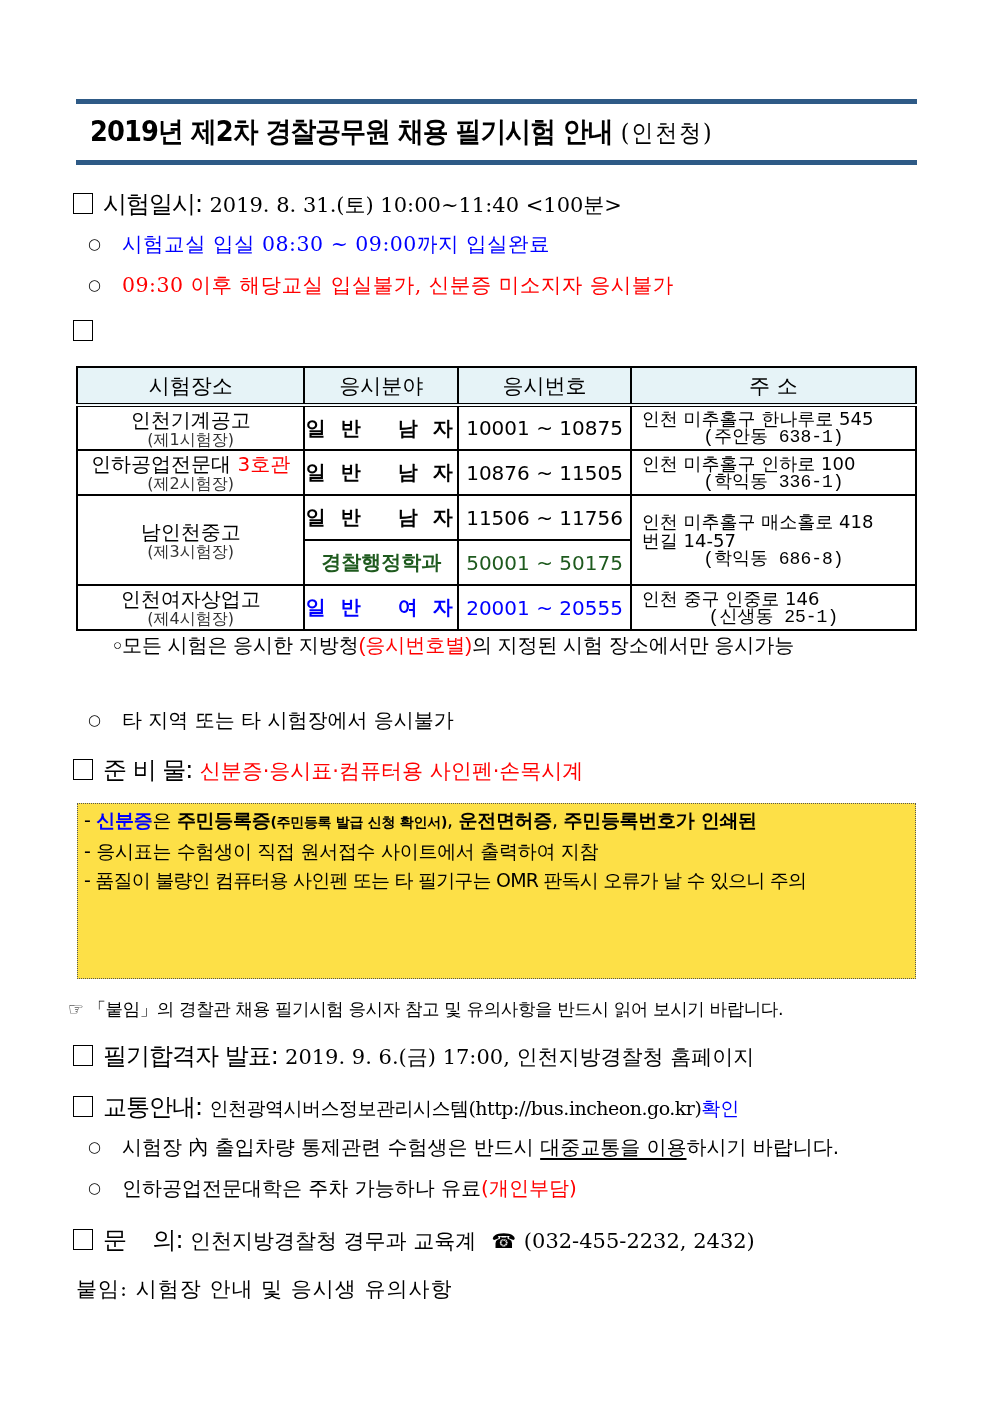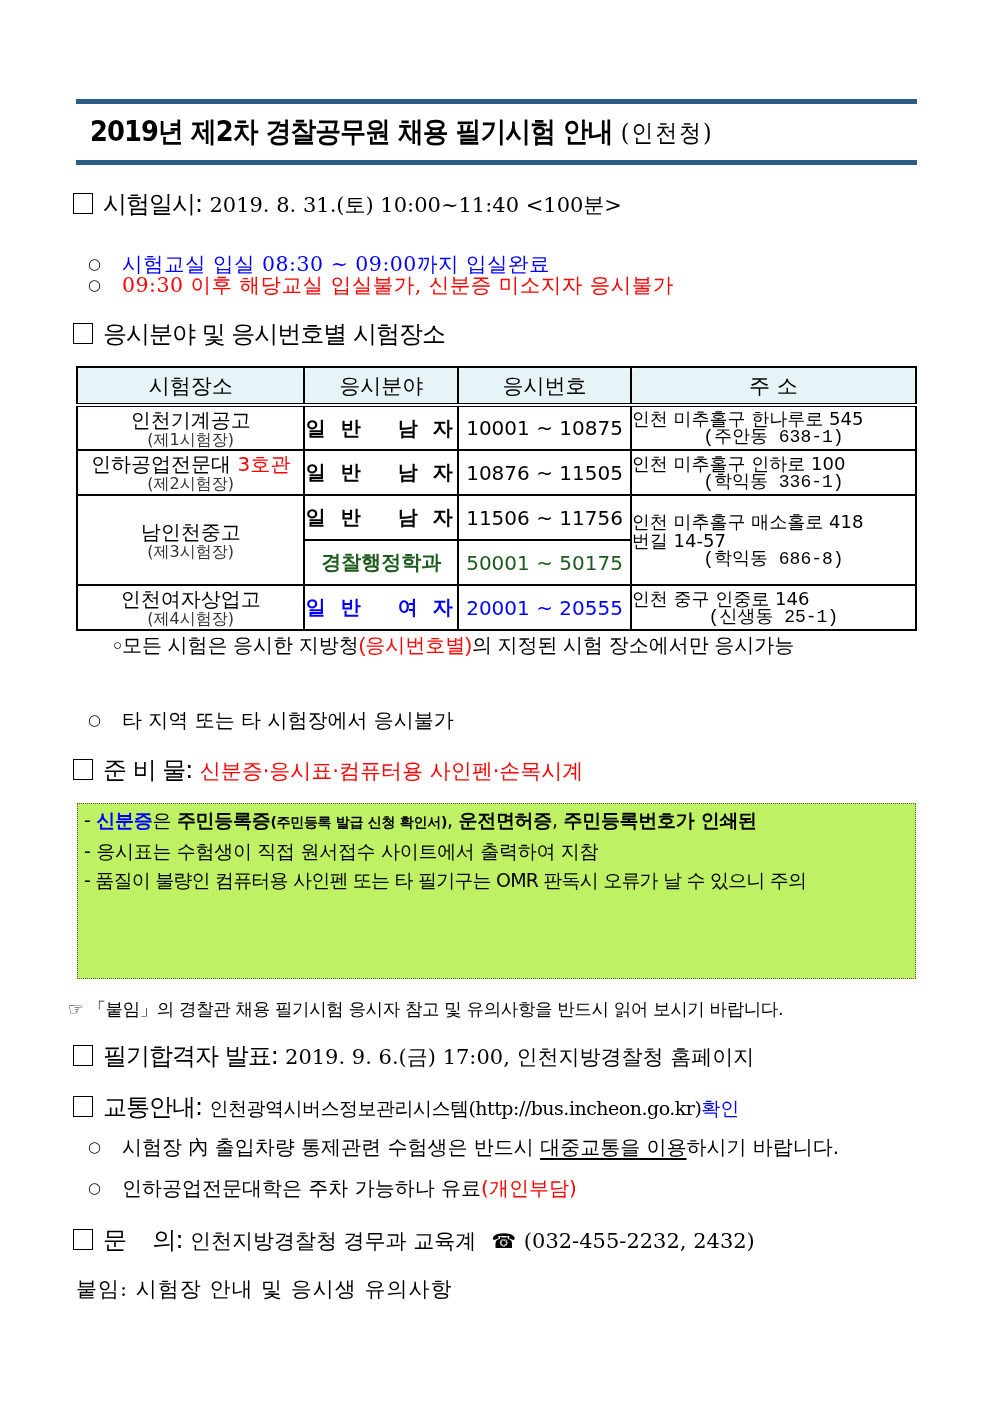--- a/index.html
+++ b/index.html
@@ -28,50 +28,49 @@
       left: 73px; font-size: 23px;
     }
     .box {
       display: inline-block; width: 18px; height: 19px; border: 1.5px solid #000;
       vertical-align: -2px; margin-right: 10px;
     }
     .sec-head { font-weight: normal; font-size: 24px; letter-spacing: -1px; }
     .sec-body { font-family: "DejaVu Serif", serif; font-size: 21px; }
     .bullet-line { left: 88px; font-family: "DejaVu Serif", serif; font-size: 20.5px; letter-spacing: 0.5px; }
     .bullet { display: inline-block; width: 34px; font-size: 15px; vertical-align: 2px; }
-    .blue { color: #0000ff; margin-top: 20px; }
+    .blue { color: #0000ff; }
     .red { color: #ff0000; }
     .green { color: #1e5a1e; margin-left: 44px; }
 
     
     table.venues {
       position: absolute; left: 76px; top: 366px; width: 841px;
       border-collapse: collapse; font-family: "DejaVu Sans", sans-serif;
     }
     table.venues td, table.venues th {
       border: 2px solid #000; padding: 0; text-align: center; vertical-align: middle;
     }
     table.venues thead th {
       background: #e6f3f7; font-weight: normal; font-size: 21px; height: 35px;
       border-bottom: 4px double #000;
-      border-radius: 7px;
     }
     .venue-name { font-size: 20px; line-height: 22px; }
     .venue-sub { font-size: 16px; color: #333; line-height: 17px; }
     .cat { font-weight: bold; font-size: 20px; letter-spacing: 4px; }
     .num { font-size: 20px; }
     .addr { font-size: 18px; line-height: 19px; }
-    .addr .l1 { text-align: left; }
+    .addr .l1 { text-align: left; padding-left: 10px; }
     .addr .l2 { text-align: center; font-family: Liberation Mono, monospace; }
     .r-h { height: 45px; }
 
     
     .notes {
       position: absolute; left: 77px; top: 803px; width: 839px; height: 176px;
-      background: #bef264; border: 1.5px dotted #555; box-sizing: border-box;
+      background: #fde047; border: 1.5px dotted #555; box-sizing: border-box;
       font-size: 19px; line-height: 29px; padding: 2px 0 0 6px;
     }
     .notes .row { white-space: nowrap; letter-spacing: -0.3px; }
     .notes .indent { padding-left: 22px; }
     .notes .b { font-weight: bold; }
     .notes .small { font-size: 14px; font-weight: bold; }
     .notes .watch-indent { padding-left: 222px; }
 
     .hand-note { left: 68px; top: 997px; font-size: 17.5px; letter-spacing: -0.4px; }
     .attachment { left: 76px; top: 1275px; font-size: 21px; font-family: "DejaVu Serif", serif; letter-spacing: 1px; }
@@ -94,21 +93,21 @@
   <span class="sec-body">2019. 8. 31.(토) 10:00~11:40 &lt;100분&gt;</span>
 </div>
 <div class="line bullet-line blue" style="top:230px;">
   <span class="bullet" style="color:#000">○</span><span>시험교실 입실 08:30 ~ 09:00까지 입실완료</span>
 </div>
 <div class="line bullet-line red" style="top:271px;">
   <span class="bullet" style="color:#000">○</span><span>09:30 이후 해당교실 입실불가, 신분증 미소지자 응시불가</span>
 </div>
 
 <div class="line section" style="top:318px;">
-  <span class="box"></span><span class="sec-head">응시분야 및 응시번호별 시험장소</span>
+  <span class="box"></span>
 </div>
 
 <table class="venues">
   <colgroup>
     <col style="width:228px">
       <col style="width:154px">
       <col style="width:173px">
       <col style="width:286px">
   </colgroup>
   <thead>

